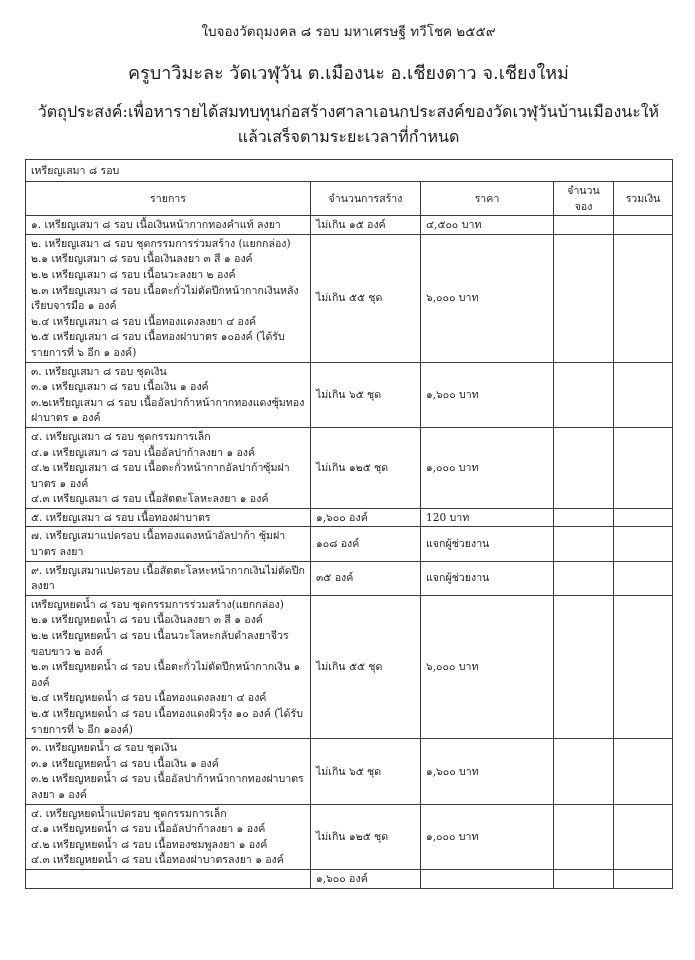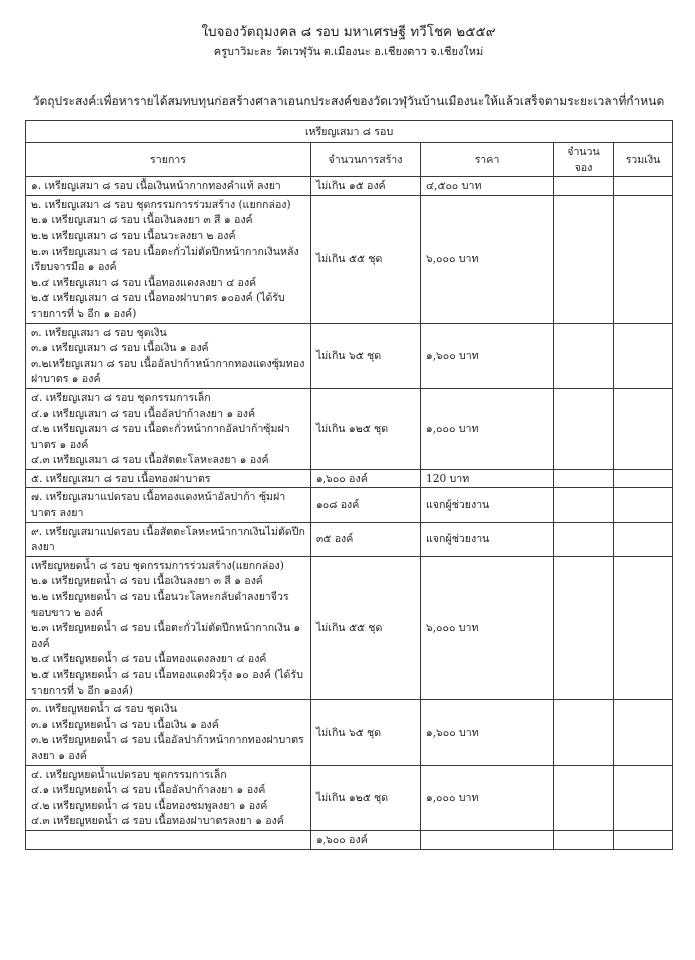--- a/index.html
+++ b/index.html
@@ -5,32 +5,32 @@
   html,body{margin:0;padding:0;background:#ffffff;}
   body{
     width:695px;height:960px;
     font-family:"DejaVu Serif","Liberation Serif",serif;
     color:#1c1c1c;
     -webkit-font-smoothing:antialiased;
   }
   .sheet{width:695px;height:680px;box-sizing:border-box;padding:14px 23px 10px 25px;background:#fff;}
   .hdr{text-align:center;}
   .hdr .t1{font-size:13.5px;margin-top:6px;}
-  .hdr .t2{font-size:11px;}
-  .hdr .t3{font-size:12px;margin-top:31px;margin-bottom:10px;font-family:Liberation Serif, serif;}
+  .hdr .t2{font-size:18px;margin-top:16px;}
+  .hdr .t3{font-size:16px;margin-top:12px;margin-bottom:10px;}
   table.order{border-collapse:collapse;width:647px;table-layout:fixed;}
   table.order td{
     border:1px solid #3a3a3a;
     font-size:10.6px;
     padding:1px 5px;
     vertical-align:middle;
     line-height:15.6px;
     overflow:hidden;
   }
-  td.sec-title{text-align:center;height:19px;}
+  td.sec-title{text-align:left;height:19px;}
   td.col-hdr{text-align:center;height:22px;}
   td.item{ text-align:left; }
   td.center{ text-align:left; }
   .c1{width:285px;} .c2{width:110px;} .c3{width:133px;} .c4{width:60px;} .c5{width:59px;}
 </style>
 </head>
 <body>
 
 <div class="sheet">
 

